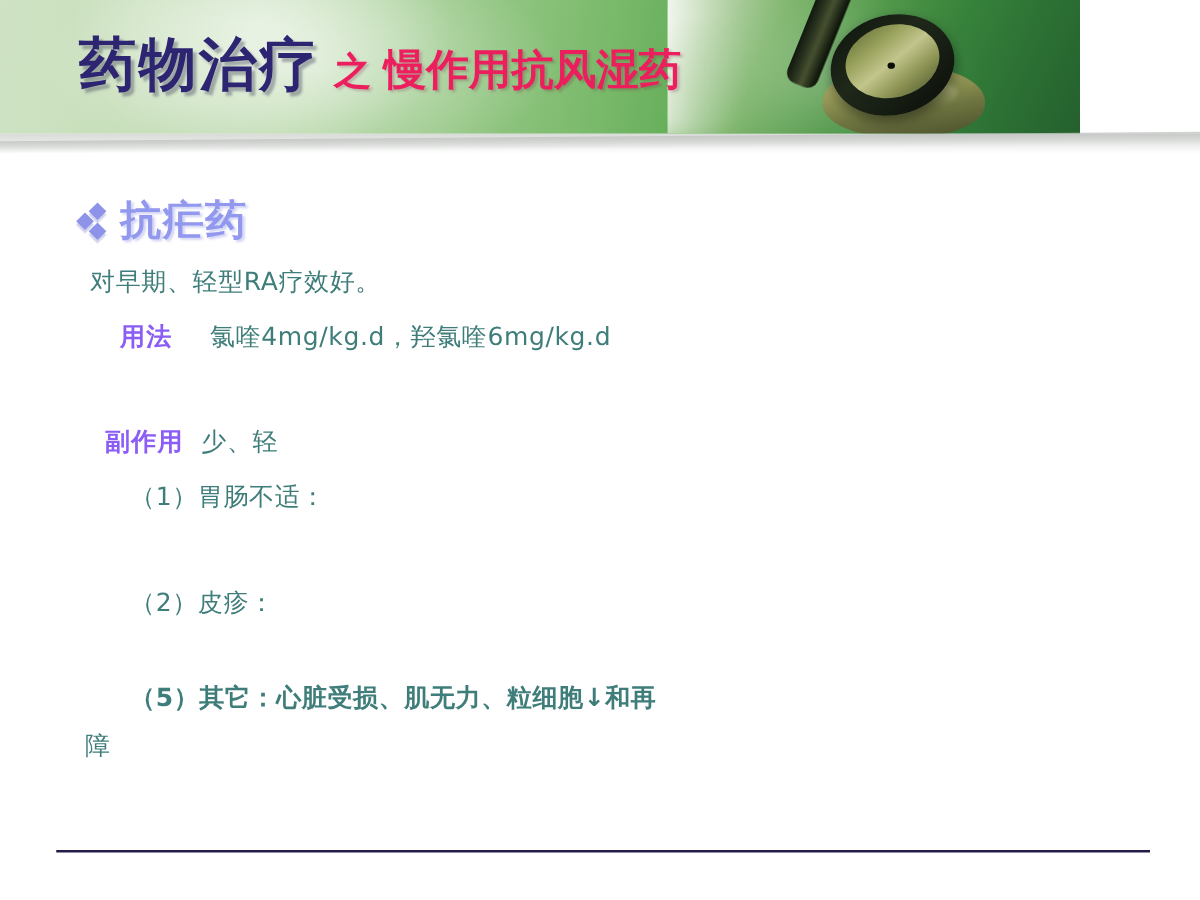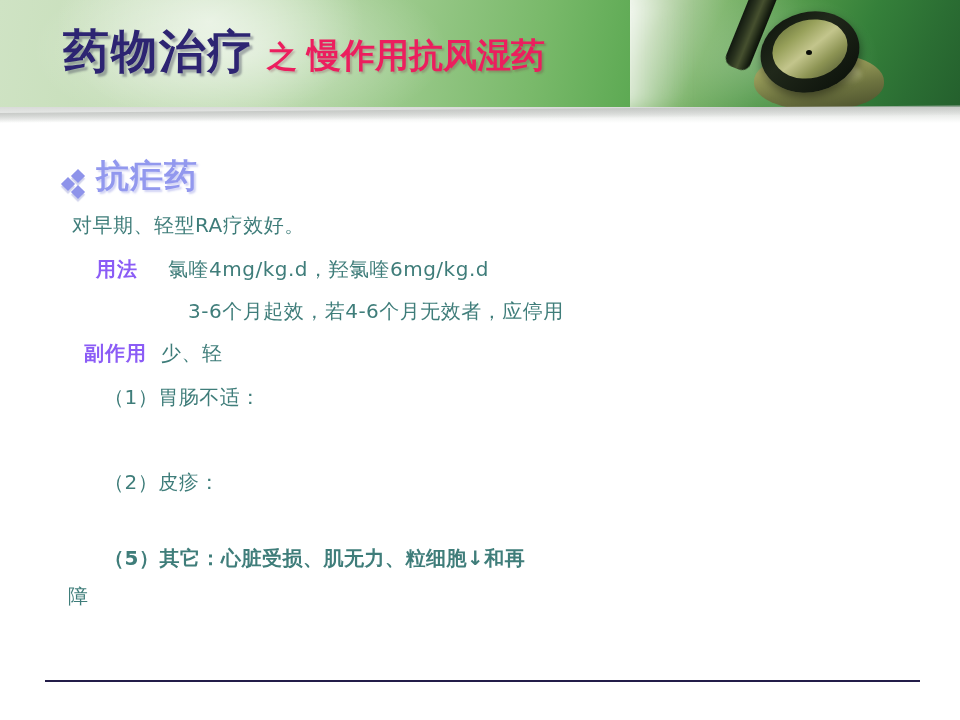--- a/index.html
+++ b/index.html
@@ -19,34 +19,35 @@
     width: 960px;
     height: 720px;
     background: #ffffff;
   }
 
   
   .banner {
     position: absolute;
     left: 0;
     top: 0;
-    width: 960px;
+    width: 828px;
     height: 107px;
     overflow: hidden;
     background:
       radial-gradient(ellipse 220px 150px at 210px 22px, rgba(255,255,255,0.55) 0%, rgba(255,255,255,0.0) 70%),
       linear-gradient(100deg,
         #cfe3c4 0%,
         #c6deb9 14%,
         #b6d6a6 28%,
         #9ac98a 42%,
         #79b96a 56%,
         #53a44b 70%,
         #3b8f3c 84%,
         #2f7f34 100%);
+    padding-left: 36px;
   }
 
   
   .steth-wrap {
     position: absolute;
     right: 0;
     top: 0;
     width: 330px;
     height: 107px;
     overflow: hidden;
@@ -205,21 +206,21 @@
     width: 960px;
     height: 520px;
     color: #3f7d7a;
   }
 
   .heading-row {
     position: absolute;
     left: 62px;
     top: 24px;
     display: flex;
-    align-items: flex-end;
+    align-items: center;
     white-space: nowrap;
   }
   .diamond-bullet {
     width: 30px;
     height: 30px;
     position: relative;
     margin-right: 4px;
     flex: none;
   }
   .diamond-bullet i {
@@ -320,23 +321,20 @@
     </div>
 
     <div class="line l-intro">
       <span>对早期、轻型RA疗效好。</span>
     </div>
 
     <div class="line l-usage">
       <span class="kw">用法</span><span class="gap-lg"></span><span>氯喹4mg/kg.d，羟氯喹6mg/kg.d</span>
     </div>
 
-    <div class="line l-usage2">
-      <span>3-6个月起效，若4-6个月无效者，应停用</span>
-    </div>
 
     <div class="line l-side">
       <span class="kw">副作用</span><span class="gap-sm"></span><span>少、轻</span>
     </div>
 
     <div class="line l-s1">（1）胃肠不适：</div>
     <div class="line l-s2">（2）皮疹：</div>
     <div class="line l-s5 arrow-down">（5）其它：心脏受损、肌无力、粒细胞↓和再</div>
     <div class="line l-s5b">障</div>
 

